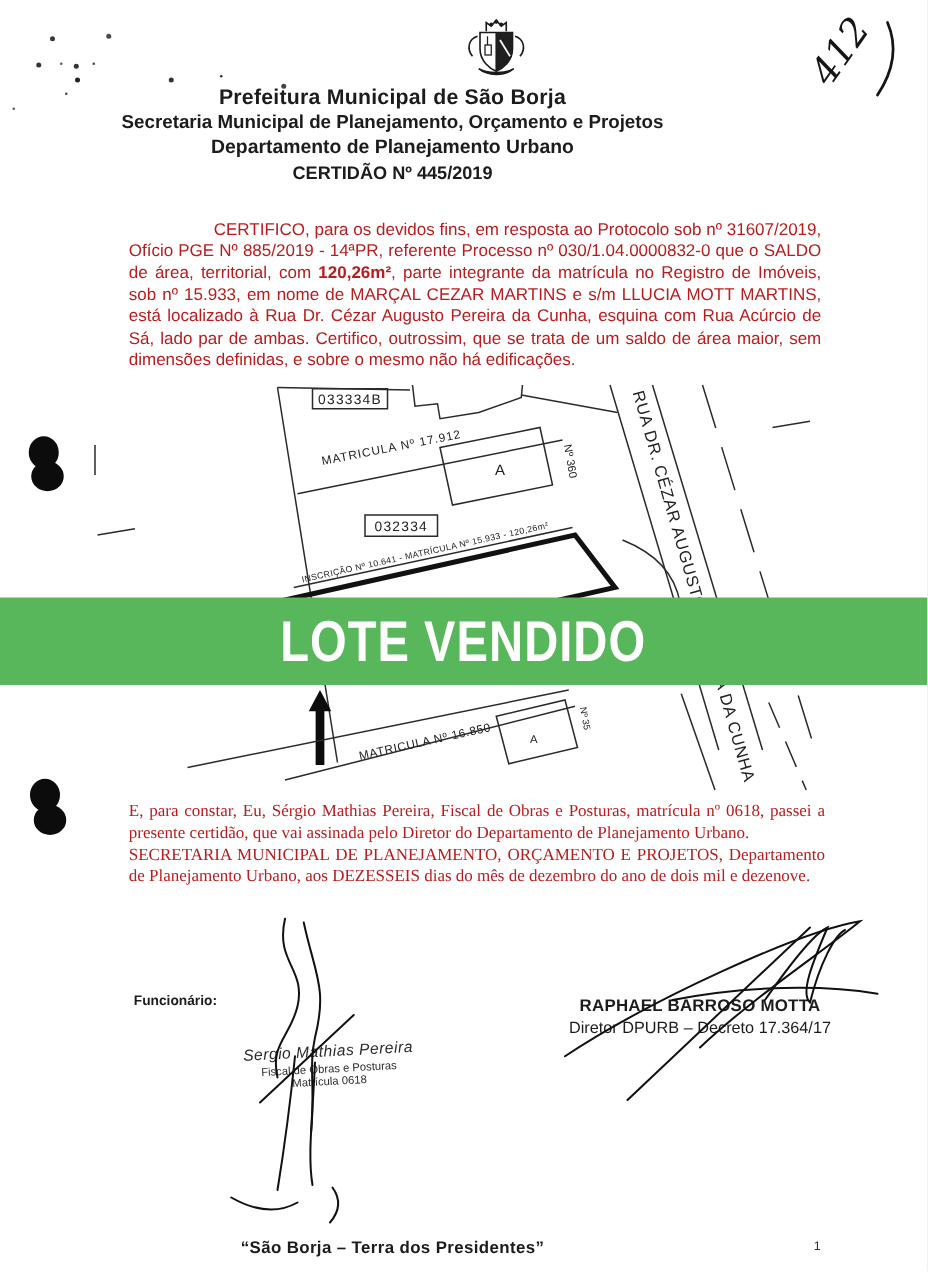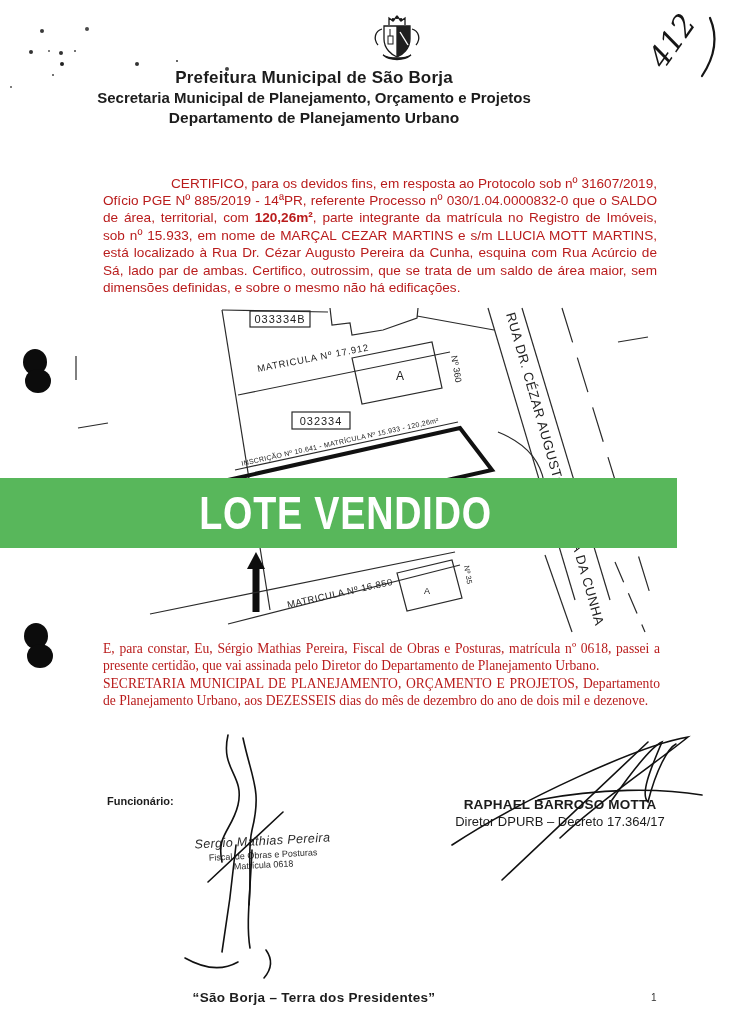--- a/index.html
+++ b/index.html
@@ -18,22 +18,22 @@
     font-size:13.6px; line-height:17.4px; text-align:justify;
     color:#b91c1c;
   }
   .p1{left:103px; top:161px; width:554px; text-indent:68px;}
   .p2wrap{left:103px; top:640px; width:557px;font-family:Liberation Serif, serif;}
   .p2wrap p{margin:0 0 0 0;}
   .map-svg{left:70px; top:300px; z-index:1;}
   .map-svg text{fill:#222; font-family:"Liberation Sans", sans-serif;}
   .map-svg .ln{stroke:#2a2a2a; stroke-width:1.2; fill:none;}
   .banner{
-    left:0; top:478px; width:663px; height:70px; z-index:5;
-    display:flex; align-items:center; justify-content:center;padding-left:14px;
+    left:0; top:478px; width:742px; height:70px; z-index:5;
+    display:flex; align-items:center; justify-content:center;
   }
   .banner-text{
     color:#ffffff; font-weight:bold; font-size:46px; letter-spacing:1px;
     transform:scaleX(0.82); white-space:nowrap;
   }
   .funcionario{left:107px; top:795px; font-size:11px; font-weight:bold;}
   .stamp{
     left:178px; top:834px; width:170px; text-align:center;
     transform:rotate(-3deg); color:#2b2b2b;
   }
@@ -92,20 +92,21 @@
     </g>
     <path d="M31,14 h13 v13 c0,10 -8,15.5 -13,18 z" fill="#1f1f1f"></path>
     <path d="M34,20 L42,33" stroke="#ffffff" stroke-width="1.4"></path>
     <rect x="22" y="24" width="5" height="8" stroke="#1a1a1a" fill="none" stroke-width="1"></rect>
     <path d="M24,17 v7" stroke="#1a1a1a" stroke-width="1"></path>
   </svg>
 
   <div class="abs center hdr1">Prefeitura Municipal de São Borja</div>
   <div class="abs center hdr2">Secretaria Municipal de Planejamento, Orçamento e Projetos</div>
   <div class="abs center hdr3">Departamento de Planejamento Urbano</div>
+  <div class="abs center doc-title">CERTIDÃO Nº 445/2019</div>
 
   <p class="abs body-text p1"><span>CERTIFICO, para os devidos fins, em resposta ao Protocolo sob nº 31607/2019, Ofício PGE Nº 885/2019 - 14ªPR, referente Processo nº 030/1.04.0000832-0 que o SALDO de área, territorial, com </span><b>120,26m²</b><span>, parte integrante da matrícula no Registro de Imóveis, sob nº 15.933, em nome de MARÇAL CEZAR MARTINS e s/m LLUCIA MOTT MARTINS, está localizado à Rua Dr. Cézar Augusto Pereira da Cunha, esquina com Rua Acúrcio de Sá, lado par de ambas. Certifico, outrossim, que se trata de um saldo de área maior, sem dimensões definidas, e sobre o mesmo não há edificações.</span></p>
 
   <svg class="abs map-svg" width="600" height="335" viewBox="0 0 600 335">
 
     <path class="ln" d="M152,10 L200,310"></path>
     <path class="ln" d="M152,10 L258,12"></path>
     <polyline class="ln" points="260,8 262,25 280,23 282,35 313,30 347,18 348,8"></polyline>
     <path class="ln" d="M347,16 L424,30"></path>
     <path class="ln" d="M168,95 L380,52"></path>

